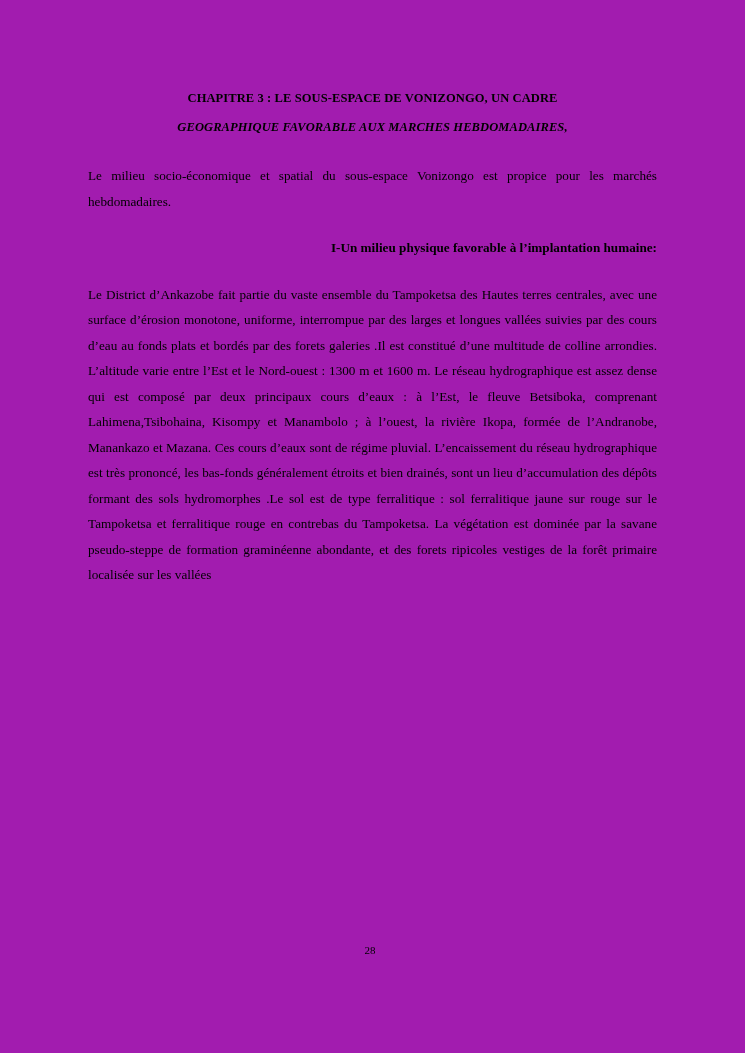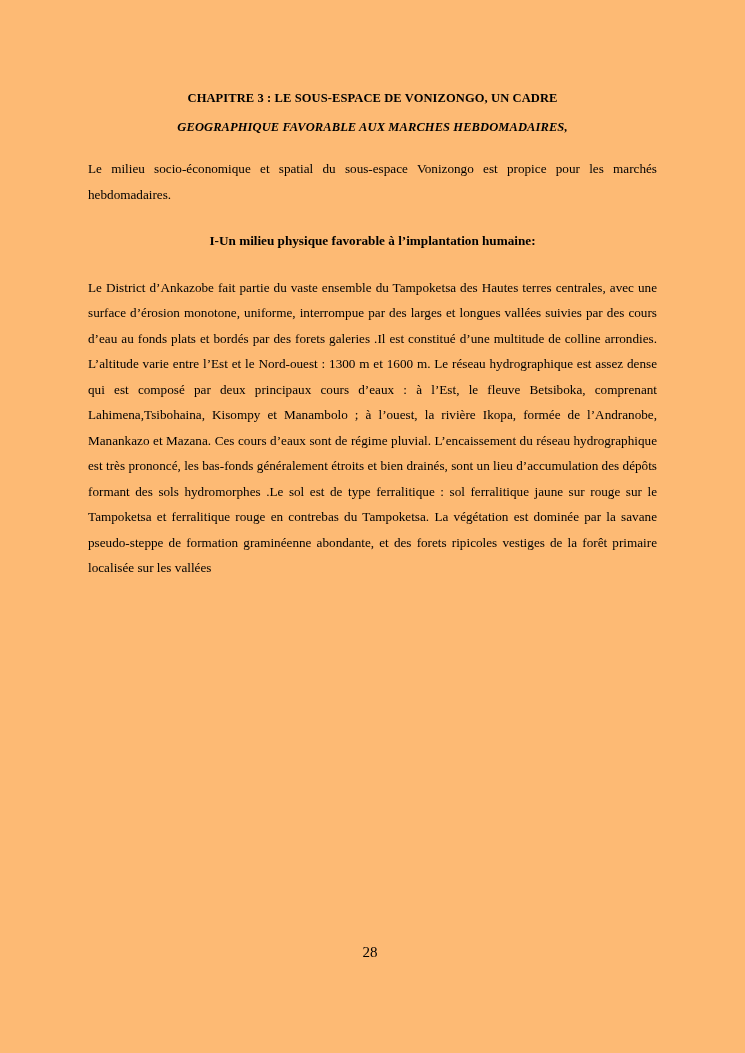--- a/index.html
+++ b/index.html
@@ -8,21 +8,21 @@
     background: #ffffff;
   }
   body {
     font-family: "Liberation Serif", serif;
   }
   .page {
     position: relative;
     width: 745px;
     height: 1053px;
     margin: 0 auto;
-    background: #fdba74;
+    background: #a21caf;
     box-sizing: border-box;
     overflow: hidden;
     padding-left: 37px;
   }
   .content {
     position: absolute;
     left: 88px;
     top: 84px;
     width: 569px;
   }
@@ -38,39 +38,39 @@
     font-style: italic;
   }
   .para {
     text-align: justify;
     font-size: 13.2px;
     line-height: 25.5px;
     margin: 0;
     text-justify: inter-word;
   }
   .para.intro {
-    margin-top: 14px;
+    margin-top: 21px;
   }
   .section-heading {
     font-weight: bold;
     font-size: 13.2px;
     line-height: 25.5px;
     margin-top: 21px;
-    text-align: center;
+    text-align: right;
   }
   .para.body {
     margin-top: 21px;
   }
   .page-number {
     position: absolute;
     left: 0;
     right: 5px;
     top: 944px;
     text-align: center;
-    font-size: 15px;
+    font-size: 11px;
     font-family: "Liberation Serif", serif;
   }
 </style>
 </head>
 <body>
 
 <div class="page">
 
   <div class="content">
 

